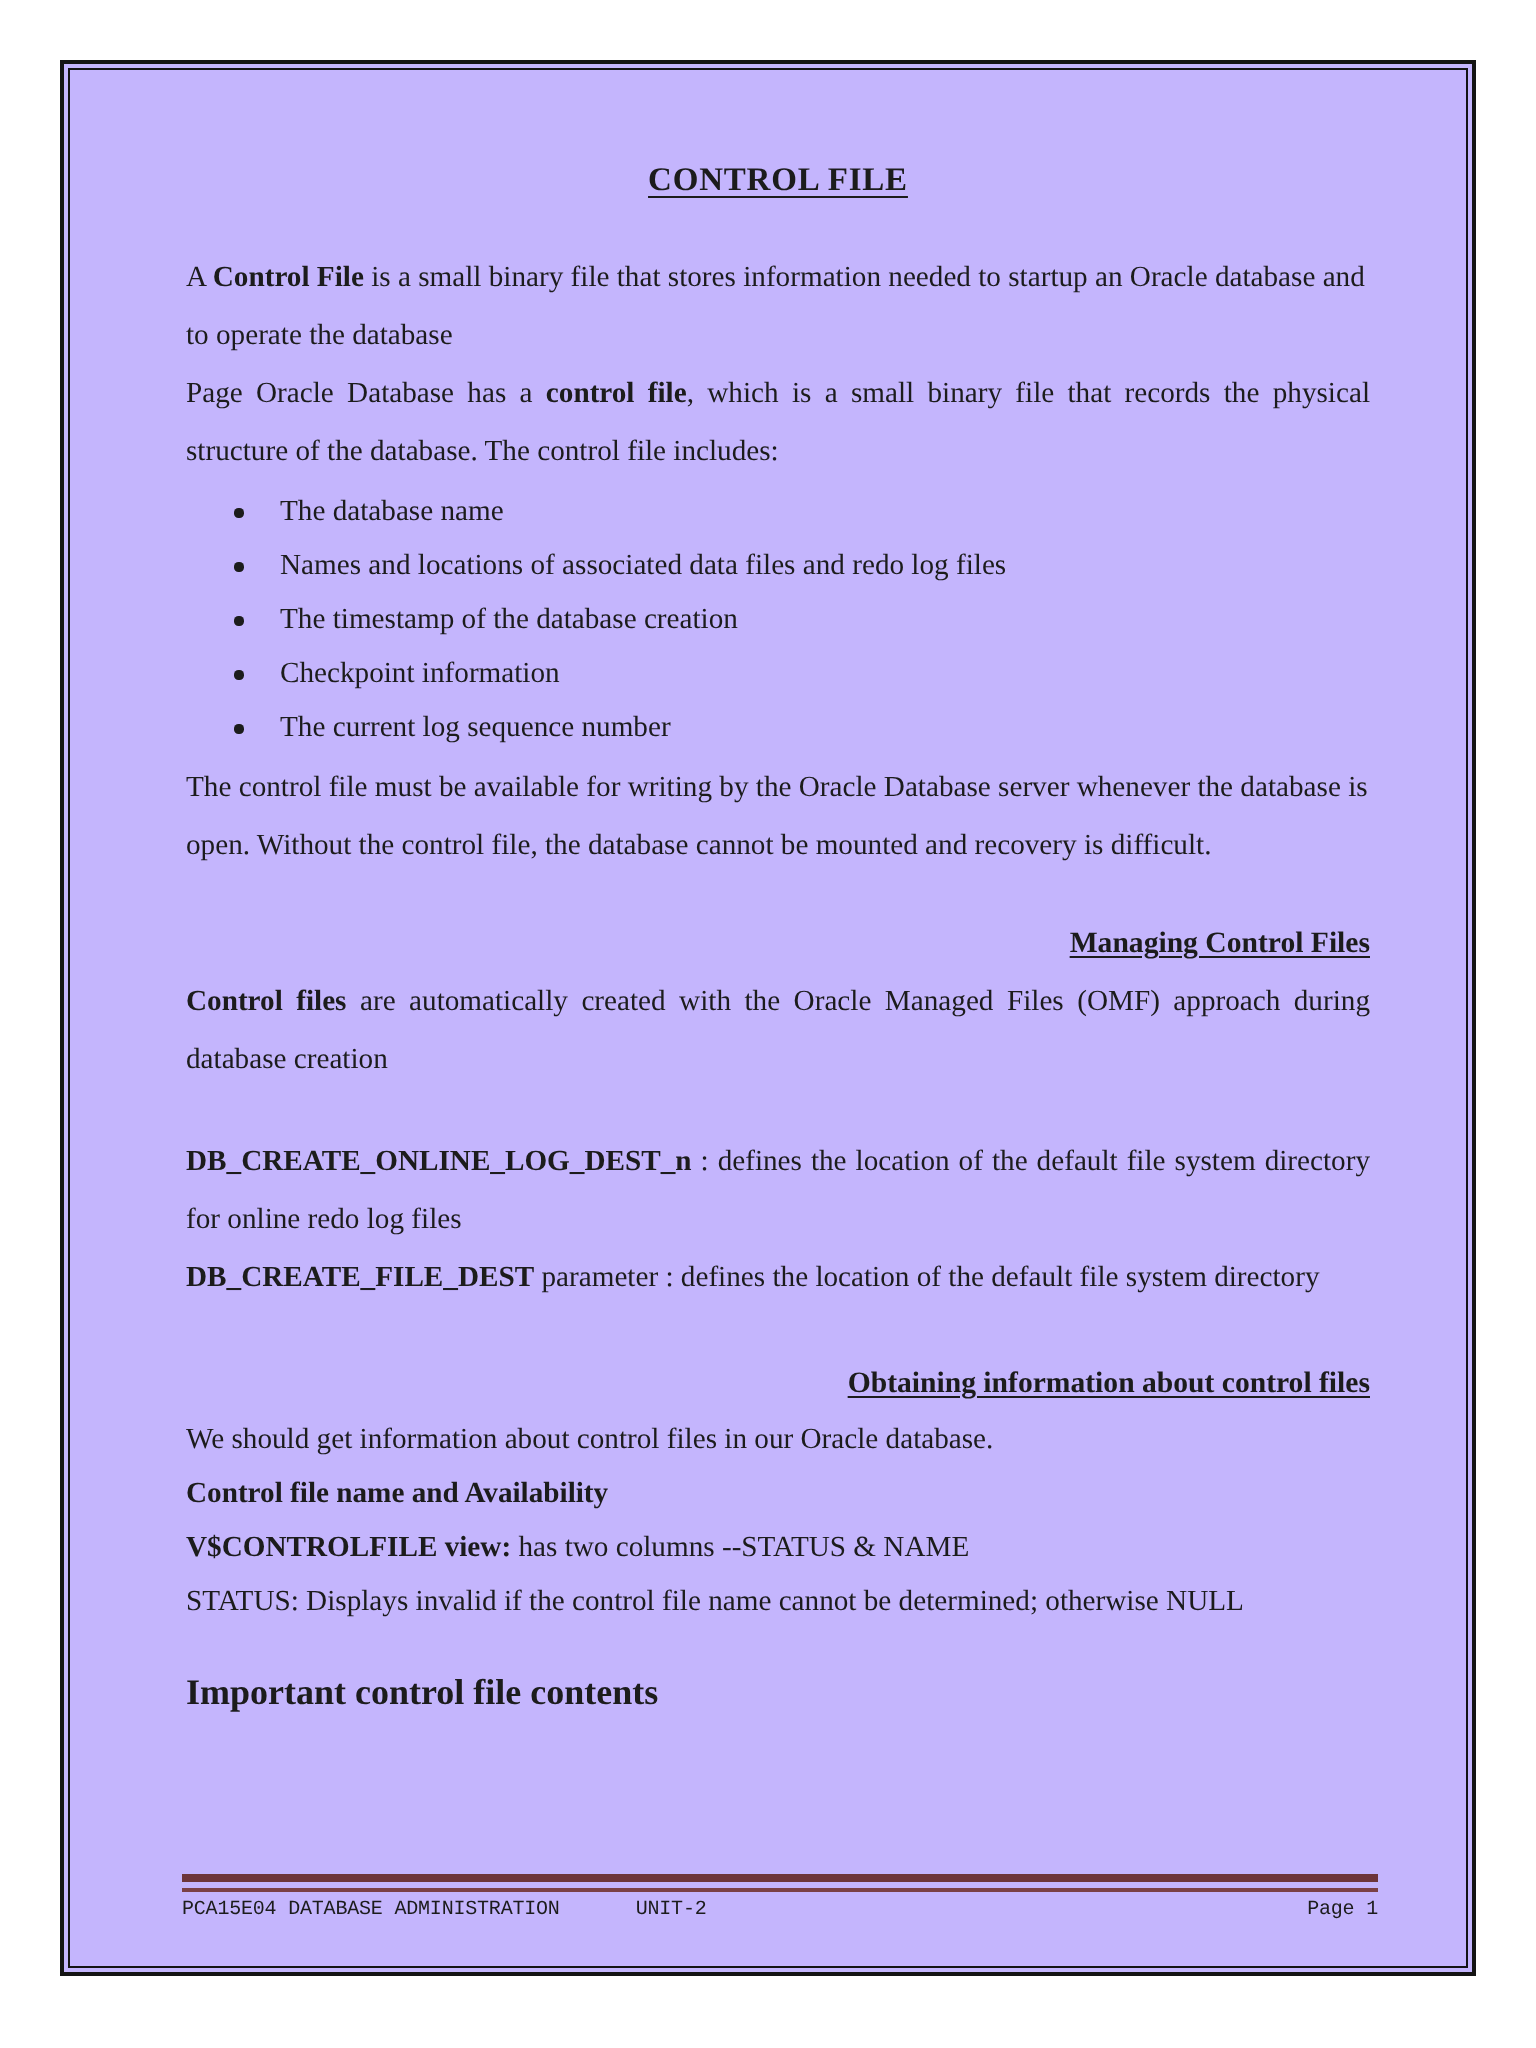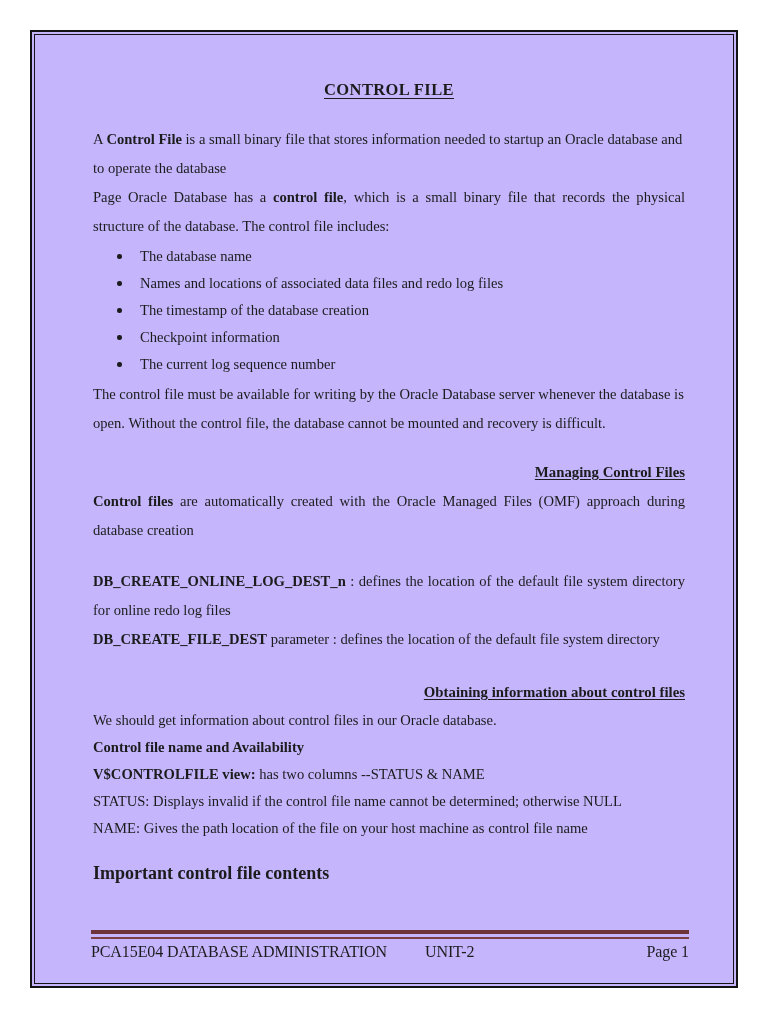--- a/index.html
+++ b/index.html
@@ -77,23 +77,24 @@
   }
   .footer-rule {
     height:3px;
     border-top:4px solid #6d3539;
     border-bottom:2px solid #7a4045;
   }
   .footer-row {
     display:flex;
     justify-content:space-between;
     align-items:baseline;
-    font-size:16px;
+    font-size:10px;
     padding-top:4px;
     letter-spacing:-0.1px;
+    font-family:Liberation Mono, monospace;
   }
   .footer-left { display:flex; gap:38px; }
 </style>
 </head>
 <body>
 
 <div class="page-outer">
   <div class="page-inner">
 
     <h1 class="doc-title">CONTROL FILE</h1>
@@ -118,21 +119,20 @@
       <p class="justify p-online"><span class="bold">DB_CREATE_ONLINE_LOG_DEST_n</span><span> : defines the location of the default file system directory for online redo log files</span></p>
       <p class="justify"><span class="bold">DB_CREATE_FILE_DEST</span><span> parameter : defines the location of the default file system directory</span></p>
     </div>
 
     <div class="sec-obtaining">
       <p class="heading">Obtaining information about control files</p>
       <p>We should get information about control files in our Oracle database.</p>
       <p class="subheading">Control file name and Availability</p>
       <p><span class="bold">V$CONTROLFILE  view:</span><span> has two columns --STATUS &amp; NAME</span></p>
       <p>STATUS: Displays invalid if the control file name cannot be determined; otherwise NULL</p>
-      <p>NAME: Gives the path location of the file on your host machine as control file name</p>
     </div>
 
     <div class="sec-contents">
       <p class="heading-plain">Important control file contents</p>
     </div>
 
     <div class="footer">
       <div class="footer-rule"></div>
       <div class="footer-row">
         <div class="footer-left">

